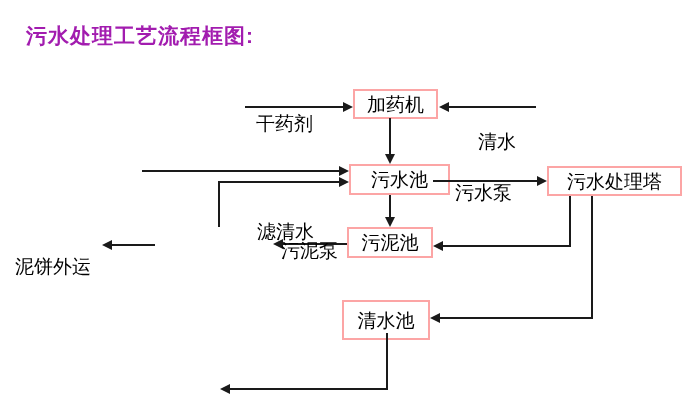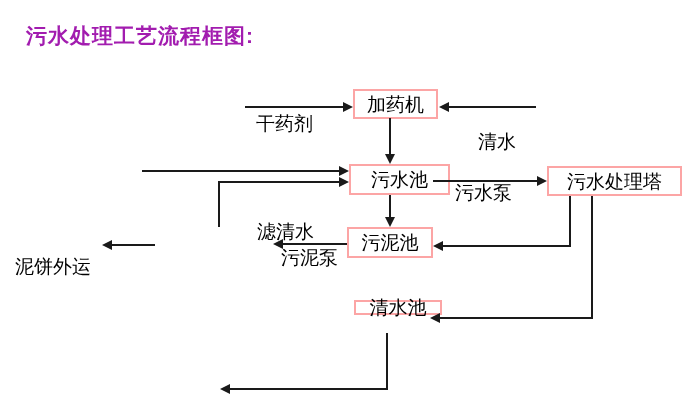--- a/index.html
+++ b/index.html
@@ -32,21 +32,21 @@
 <body>
 
 <div class="canvas">
 
   <h1 class="title">污水处理工艺流程框图:</h1>
 
   <div class="node" style="left:353px;top:89px;width:85px;height:30px">加药机</div>
   <div class="node" style="left:349px;top:164px;width:101px;height:31px">污水池</div>
   <div class="node" style="left:547px;top:166px;width:135px;height:30px">污水处理塔</div>
   <div class="node" style="left:347px;top:227px;width:86px;height:31px">污泥池</div>
-  <div class="node" style="left:354px;top:300px;width:88px;height:15px">清水池</div>
+  <div class="node" style="left:342px;top:300px;width:88px;height:40px">清水池</div>
 
   <div class="hline" style="left:245px;top:106px;width:99px"></div>
   <div class="arr arr-right" style="left:343px;top:102px"></div>
   <div class="elabel" style="left:256px;top:82px">干药剂</div>
 
   <div class="hline" style="left:448px;top:106px;width:88px"></div>
   <div class="arr arr-left" style="left:439px;top:102px"></div>
   <div class="elabel" style="left:478px;top:100px">清水</div>
 
   <div class="vline" style="left:389px;top:118px;height:37px"></div>
@@ -70,21 +70,21 @@
   <div class="vline" style="left:569px;top:196px;height:51px"></div>
   <div class="hline" style="left:442px;top:245px;width:129px"></div>
   <div class="arr arr-left" style="left:433px;top:241px"></div>
 
   <div class="vline" style="left:591px;top:196px;height:123px"></div>
   <div class="hline" style="left:439px;top:317px;width:154px"></div>
   <div class="arr arr-left" style="left:430px;top:313px"></div>
 
   <div class="hline" style="left:282px;top:243px;width:65px"></div>
   <div class="arr arr-left" style="left:273px;top:239px"></div>
-  <div class="elabel" style="left:281px;top:216px">污泥泵</div>
+  <div class="elabel" style="left:281px;top:209px">污泥泵</div>
 
   <div class="hline" style="left:111px;top:244px;width:44px"></div>
   <div class="arr arr-left" style="left:102px;top:240px"></div>
   <div class="elabel" style="left:15px;top:225px">泥饼外运</div>
 
   <div class="vline" style="left:386px;top:333px;height:57px"></div>
   <div class="hline" style="left:229px;top:388px;width:159px"></div>
   <div class="arr arr-left" style="left:220px;top:384px"></div>
 
 </div>

